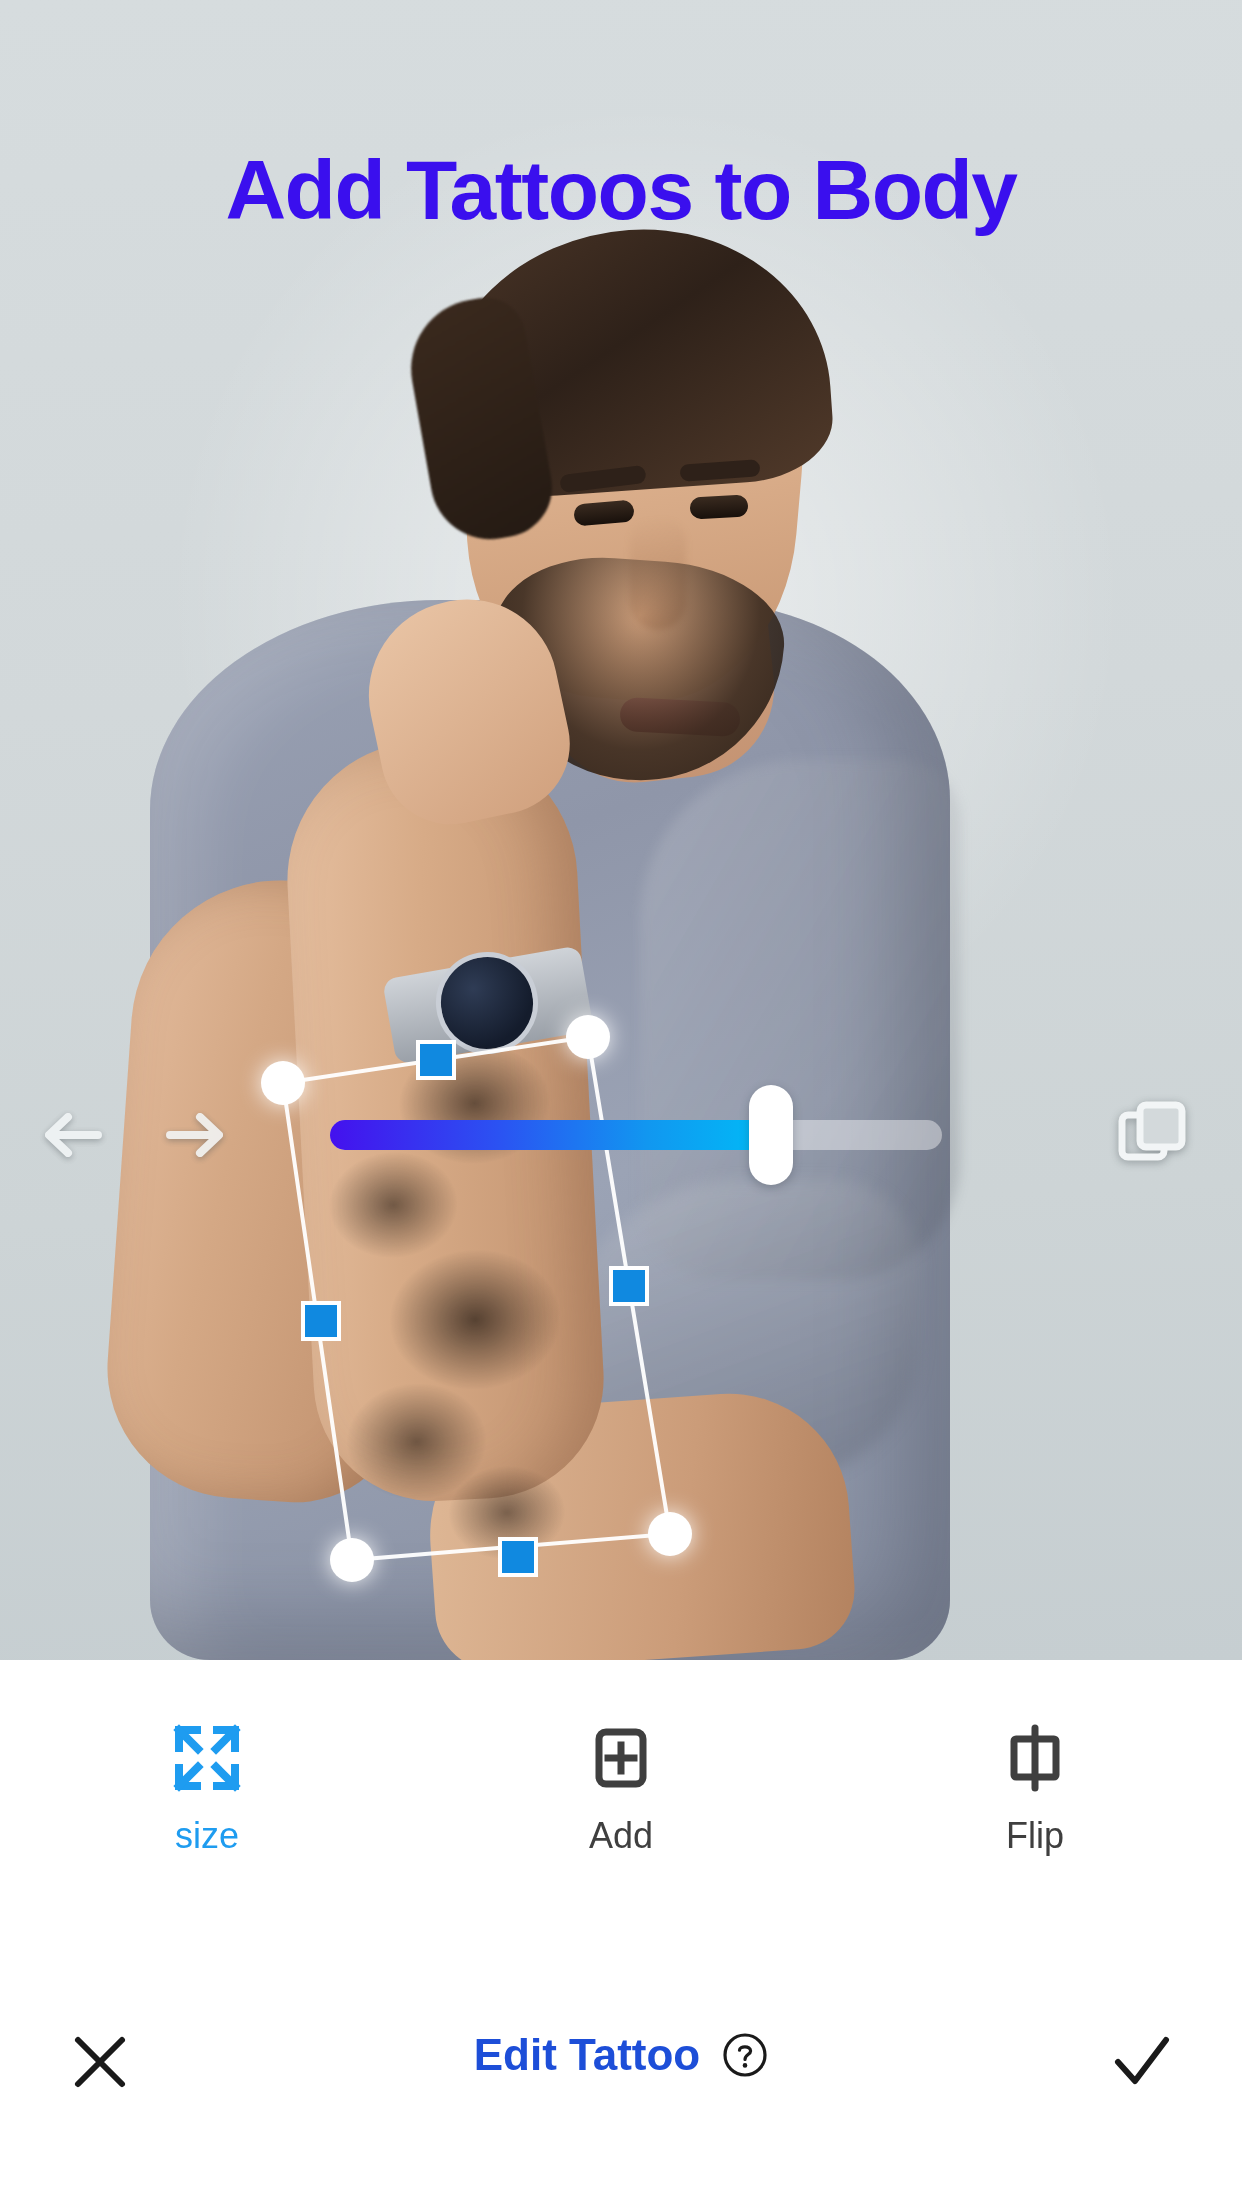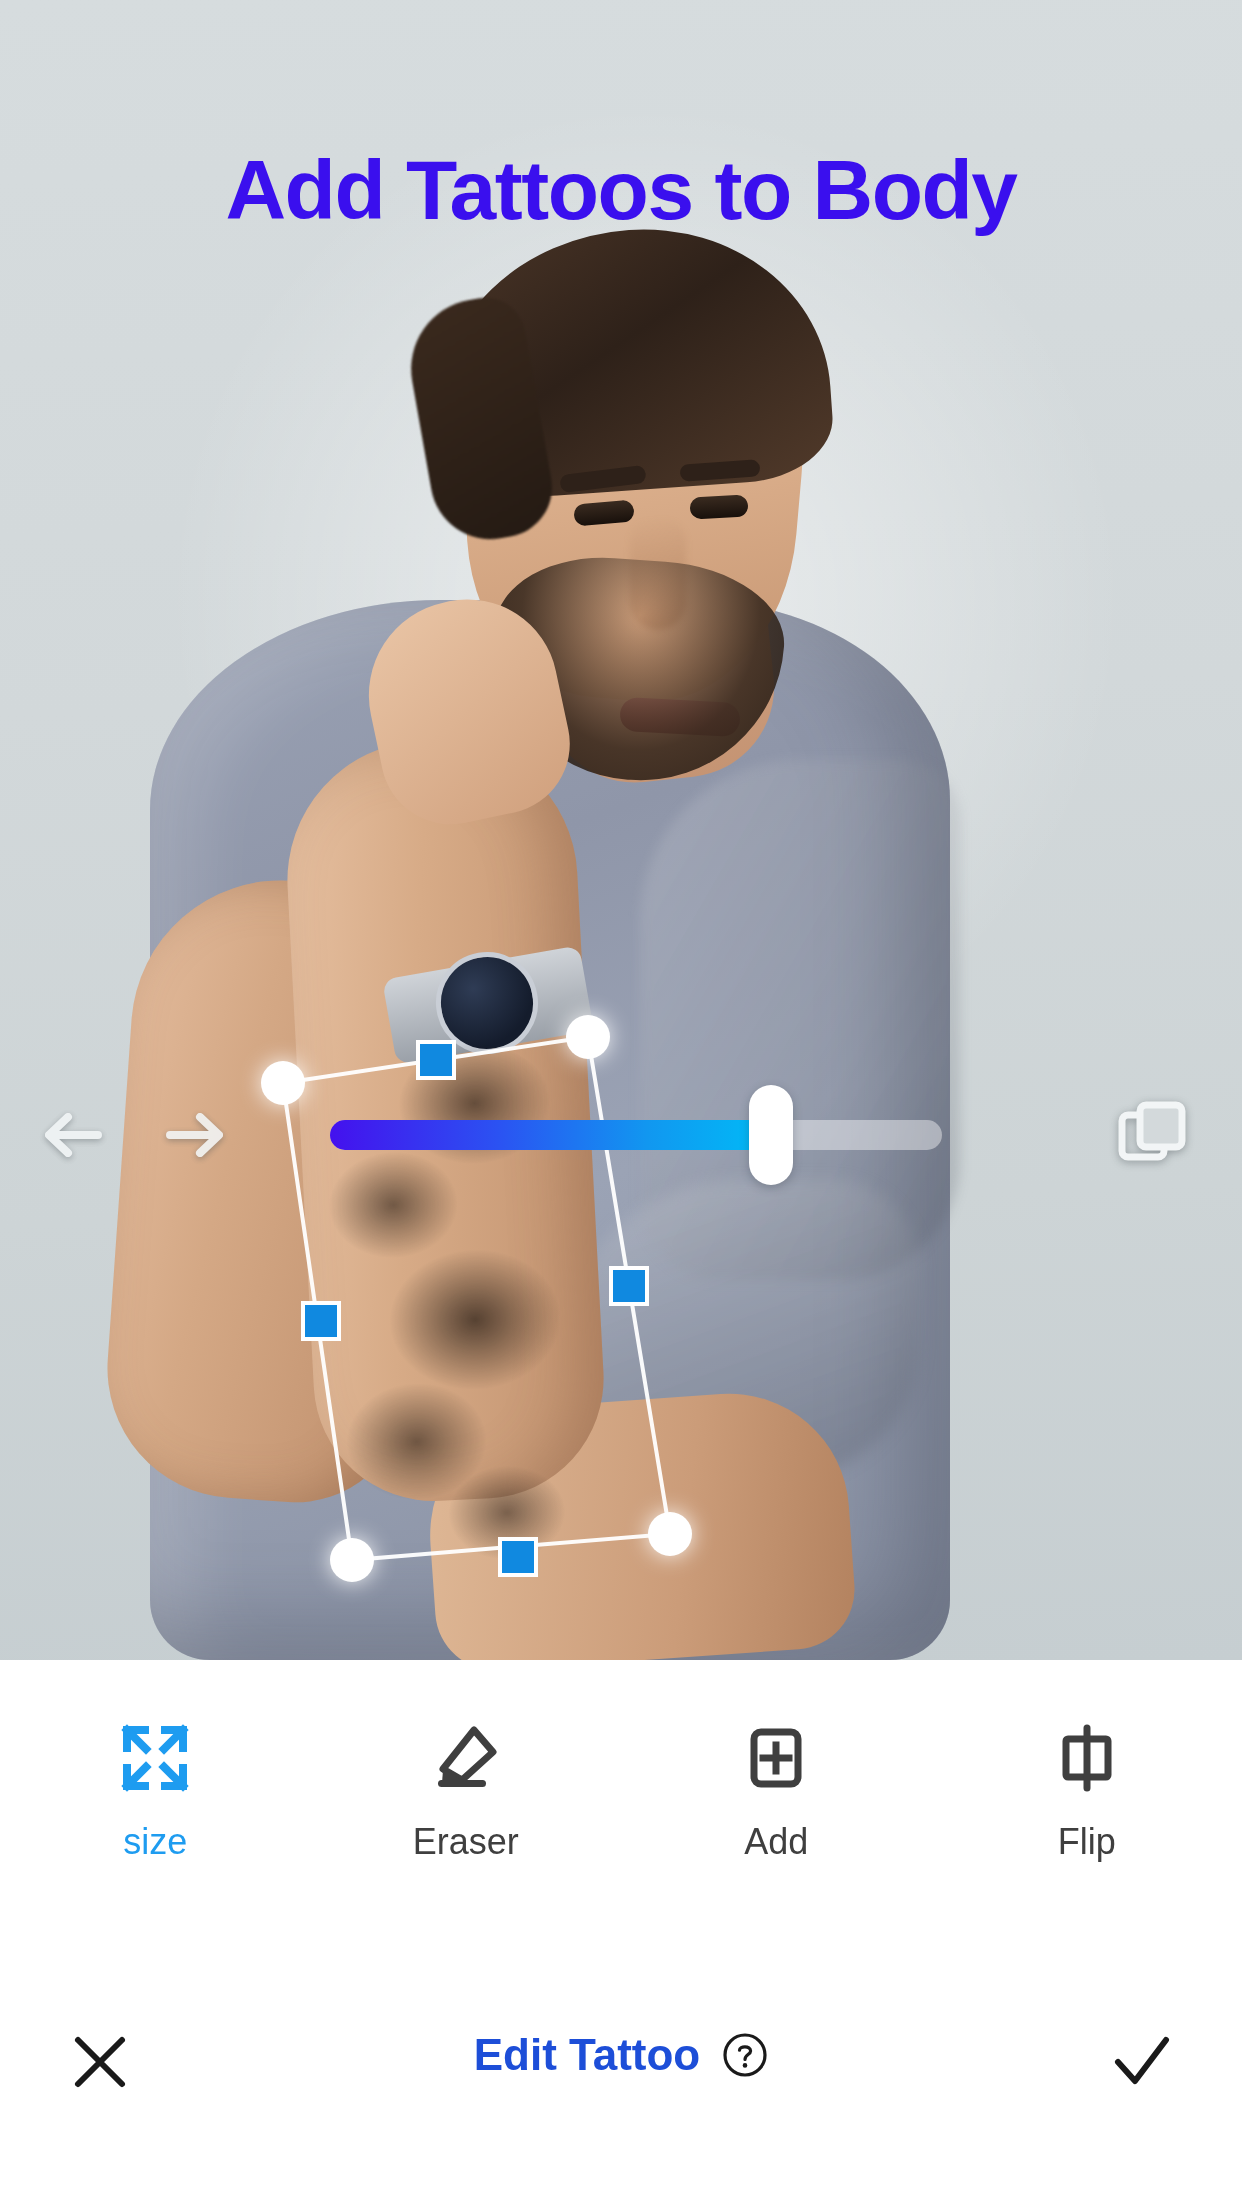--- a/index.html
+++ b/index.html
@@ -269,21 +269,21 @@
     background: #ffffff;
     display: flex;
     align-items: flex-start;
     padding-top: 62px;
   }
   .tool {
     flex: 1;
     display: flex;
     flex-direction: column;
     align-items: center;
-    gap: 30px;
+    gap: 24px;
   }
   .tool-icon { width: 72px; height: 72px; display: block; }
   .tool-icon svg { display: block; width: 72px; height: 72px; }
   .tool-label {
     font-size: 36px;
     color: #3f3f3f;
     line-height: 1;
   }
   .tool.active .tool-label { color: #1e9cf0; }
 
@@ -414,30 +414,20 @@
               <path d="M8 64 L27 45"></path>
             <path d="M46 64 H64 V46"></path>
               <path d="M64 64 L45 45"></path>
           </g>
         </svg>
       </span>
       <span class="tool-label">size</span>
     </div>
 
 
-    <div class="tool">
-      <span class="tool-icon">
-        <svg viewBox="0 0 72 72">
-          <path d="M44 8 L63 30 L32 58 L13 47 Z" fill="#ffffff" stroke="#3f3f3f" stroke-width="7" stroke-linejoin="round"></path>
-          <path d="M13 47 L32 58 L25 62 H12 Z" fill="#3f3f3f"></path>
-          <rect x="8" y="58" width="48" height="7" rx="3.5" fill="#3f3f3f"></rect>
-        </svg>
-      </span>
-      <span class="tool-label">Eraser</span>
-    </div>
 
     <div class="tool">
       <span class="tool-icon">
         <svg viewBox="0 0 72 72">
           <rect x="14" y="10" width="44" height="52" rx="7" fill="none" stroke="#3f3f3f" stroke-width="7"></rect>
           <path d="M36 23 V49 M23 36 H49" stroke="#3f3f3f" stroke-width="7" stroke-linecap="square"></path>
         </svg>
       </span>
       <span class="tool-label">Add</span>
     </div>

